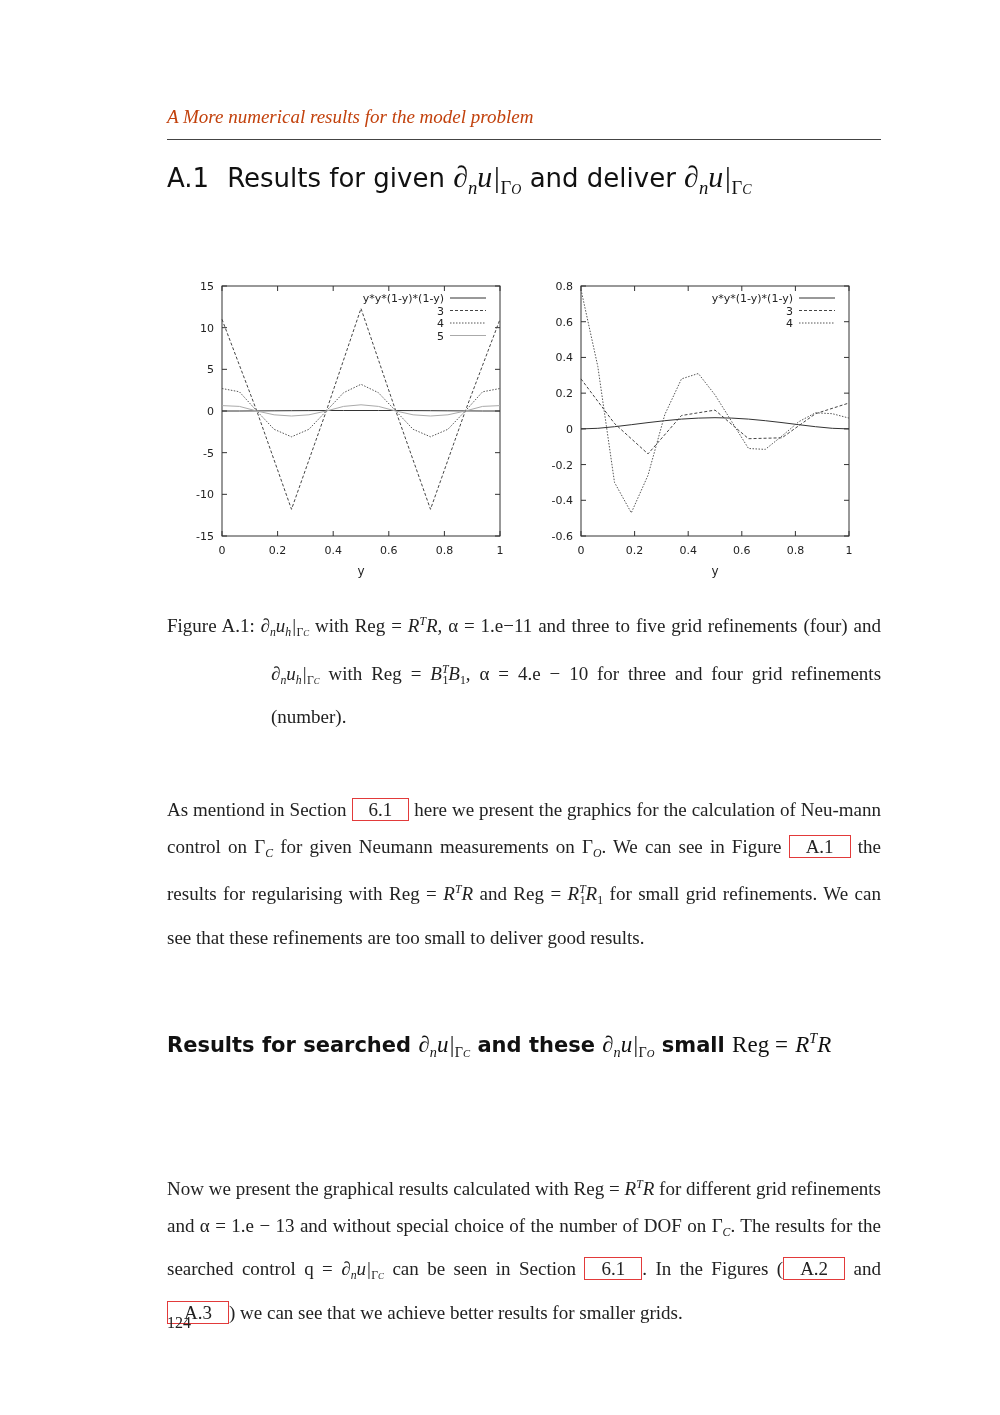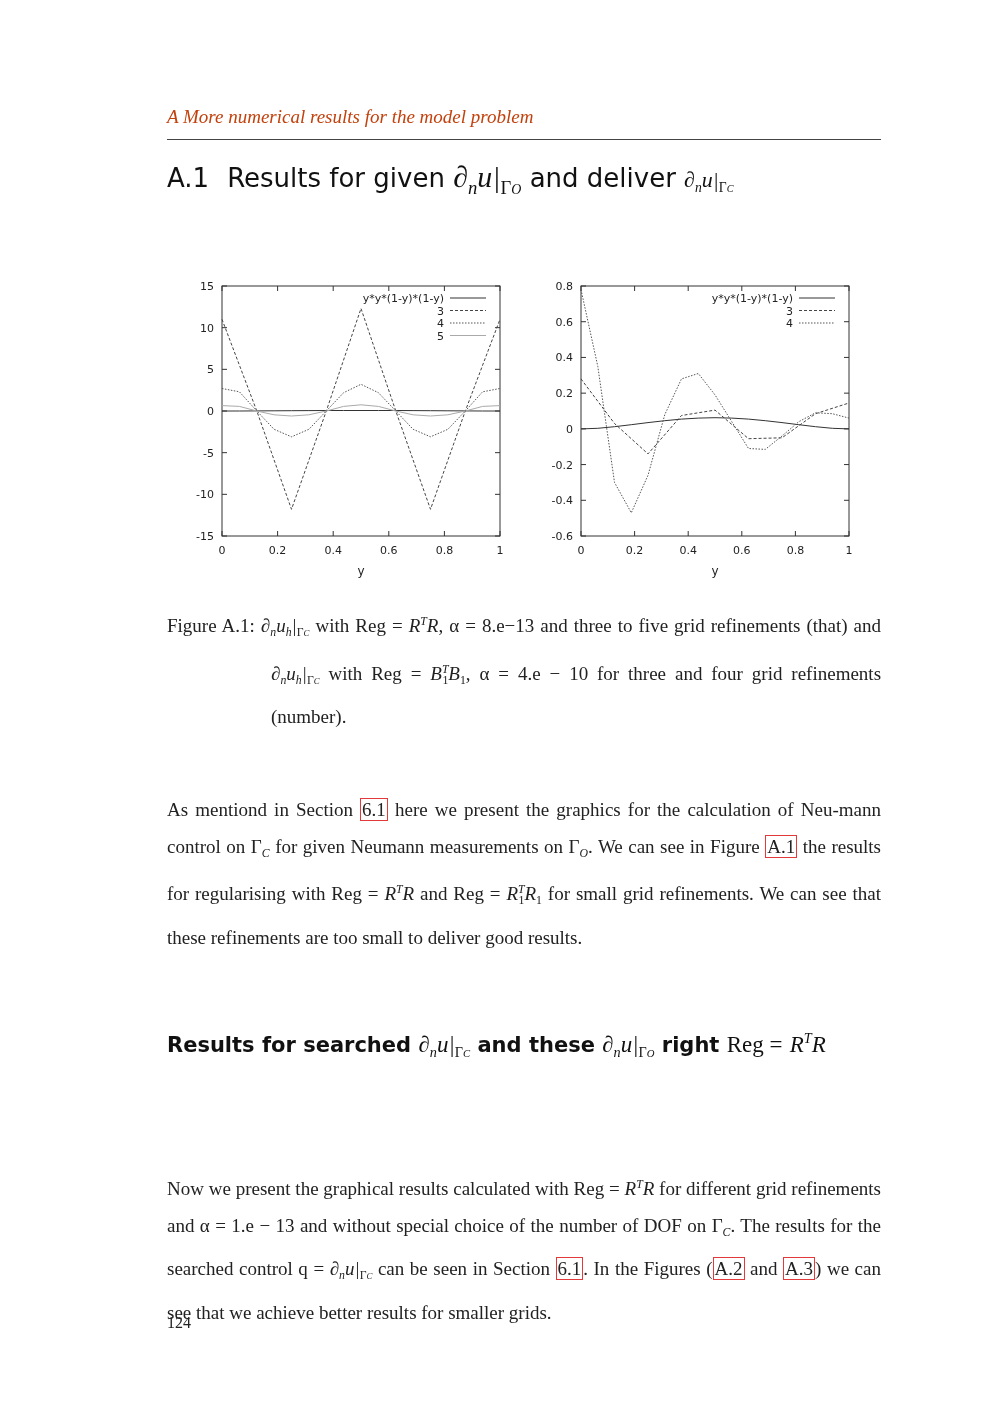--- a/index.html
+++ b/index.html
@@ -10,42 +10,42 @@
   .head-rule { left: 167px; top: 139px; width: 714px; height: 1px; background: #444; }
   .section-title { left: 167px; top: 160px; font-family: "DejaVu Sans", "Liberation Sans", sans-serif;
                    font-size: 26px; color: #111; white-space: nowrap; }
   .section-title .num { margin-right: 18px; }
   .math { font-family: "Liberation Serif", "DejaVu Serif", serif; font-style: italic; }
   .mathr { font-family: "Liberation Serif", "DejaVu Serif", serif; font-style: normal; text-align: center; }
   .sub { font-size: 0.62em; vertical-align: -0.35em; }
   .sup { font-size: 0.62em; vertical-align: 0.6em; }
   .subsub { font-size: 0.75em; font-style: italic; }
   .body-text { font-size: 19px; line-height: 36.5px; color: #222; text-align: justify; text-align-last: left; }
-  .ref { border: 1px solid #e23a3a; padding: 0 1px; }
+  .ref { border: 1px solid #e23a3a; padding: 0 16px; }
   .caption { left: 167px; top: 604px; width: 714px; font-size: 19px; line-height: 36.5px; }
   .caption-indent { padding-left: 104px; text-indent: -104px; text-align: justify; }
   .para1 { left: 167px; top: 792px; width: 714px; }
   .subsection { left: 167px; top: 1030px; font-family: "DejaVu Sans", "Liberation Sans", sans-serif;
                 font-size: 21px; font-weight: bold; color: #111; white-space: nowrap; }
   .subsection .m { font-weight: normal; font-size: 23px; }
   .para2 { left: 167px; top: 1167px; width: 714px; }
   .page-num { left: 167px; top: 1314px; font-size: 16px; }
   svg text { font-family: "DejaVu Sans", "Liberation Sans", sans-serif; }
 </style>
 </head>
 <body>
 
 <div class="abs running-head">A  More numerical results for the model problem</div>
 <div class="abs head-rule"></div>
 
 <div class="abs section-title">
   <span class="num">A.1</span><span>Results for given</span>
   <span class="math" style="font-size:30px;">∂<span class="sub">n</span>u|<span class="sub mathr">Γ<span class="subsub">O</span></span></span>
   <span>and deliver</span>
-  <span class="math" style="font-size:22px;">∂<span class="sub">n</span>u|<span class="sub mathr">Γ<span class="subsub">C</span></span></span>
+  <span class="math" style="font-size:30px;">∂<span class="sub">n</span>u|<span class="sub mathr">Γ<span class="subsub">C</span></span></span>
 </div>
 
 <svg class="abs" style="left:180px; top:270px;" width="340" height="320" id="chartL">
   <rect x="42" y="16" width="278" height="250" fill="none" stroke="#333" stroke-width="1"></rect>
   <g id="L-ticks">
       <line x1="42" y1="266" x2="42" y2="261" stroke="#333"></line>
       <line x1="42" y1="16" x2="42" y2="21" stroke="#333"></line>
       <text x="42" y="284" font-size="11" text-anchor="middle" fill="#222">0</text>
       <line x1="97.6" y1="266" x2="97.6" y2="261" stroke="#333"></line>
       <line x1="97.6" y1="16" x2="97.6" y2="21" stroke="#333"></line>
@@ -162,39 +162,39 @@
       <text x="253" y="57" font-size="11" text-anchor="end" fill="#222">4</text>
       <line x1="259" y1="53" x2="295" y2="53" stroke="#555" stroke-width="1" stroke-dasharray="1.5,1.5"></line>
     </g>
   <text x="175" y="305" font-size="12" text-anchor="middle" fill="#222">y</text>
 </svg>
 
 <div class="abs caption">
   <div class="caption-indent">
     <span>Figure A.1:</span>
     <span class="math">∂<span class="sub">n</span>u<span class="sub">h</span>|<span class="sub mathr">Γ<span class="subsub">C</span></span></span>
-    <span>with Reg = </span><span class="math">R<span class="sup">T</span>R</span><span>, α = 8.e−13 and three to five grid refinements</span>
-    <span>(that) and</span>
+    <span>with Reg = </span><span class="math">R<span class="sup">T</span>R</span><span>, α = 1.e−11 and three to five grid refinements</span>
+    <span>(four) and</span>
     <span class="math">∂<span class="sub">n</span>u<span class="sub">h</span>|<span class="sub mathr">Γ<span class="subsub">C</span></span></span>
     <span>with Reg =</span>
     <span class="math">B<span class="sup">T</span><span class="sub mathr" style="margin-left:-6px;">1</span>B<span class="sub mathr">1</span></span><span>, α = 4.e − 10 for three and four</span>
     <span>grid refinements (number).</span>
   </div>
 </div>
 
 <div class="abs body-text para1">
   <span>As mentiond in Section </span><span class="ref">6.1</span><span> here we present the graphics for the calculation of Neu-mann control on </span><span class="mathr">Γ<span class="sub math">C</span></span><span> for given Neumann measurements on </span><span class="mathr">Γ<span class="sub math">O</span></span><span>. We can see in Figure </span><span class="ref">A.1</span><span> the results for regularising with Reg = </span><span class="math">R<span class="sup">T</span>R</span><span> and Reg = </span><span class="math">R<span class="sup">T</span><span class="sub mathr" style="margin-left:-6px;">1</span>R<span class="sub mathr">1</span></span><span> for small grid refinements. We can see that these refinements are too small to deliver good results.</span>
 </div>
 
 <div class="abs subsection">
   <span>Results for searched</span>
   <span class="m math">∂<span class="sub">n</span>u|<span class="sub mathr">Γ<span class="subsub">C</span></span></span>
   <span>and these</span>
   <span class="m math">∂<span class="sub">n</span>u|<span class="sub mathr">Γ<span class="subsub">O</span></span></span>
-  <span>right</span>
+  <span>small</span>
   <span class="m mathr">Reg =</span>
   <span class="m math">R<span class="sup">T</span>R</span>
 </div>
 
 <div class="abs body-text para2">
   <span>Now we present the graphical results calculated with Reg = </span><span class="math">R<span class="sup">T</span>R</span><span> for different grid refinements and α = 1.e − 13 and without special choice of the number of DOF on </span><span class="mathr">Γ<span class="sub math">C</span></span><span>. The results for the searched control q = </span><span class="math">∂<span class="sub">n</span>u|<span class="sub mathr">Γ<span class="subsub">C</span></span></span><span> can be seen in Section </span><span class="ref">6.1</span><span>. In the Figures (</span><span class="ref">A.2</span><span> and </span><span class="ref">A.3</span><span>) we can see that we achieve better results for smaller grids.</span>
 </div>
 
 <div class="abs page-num">124</div>
 

